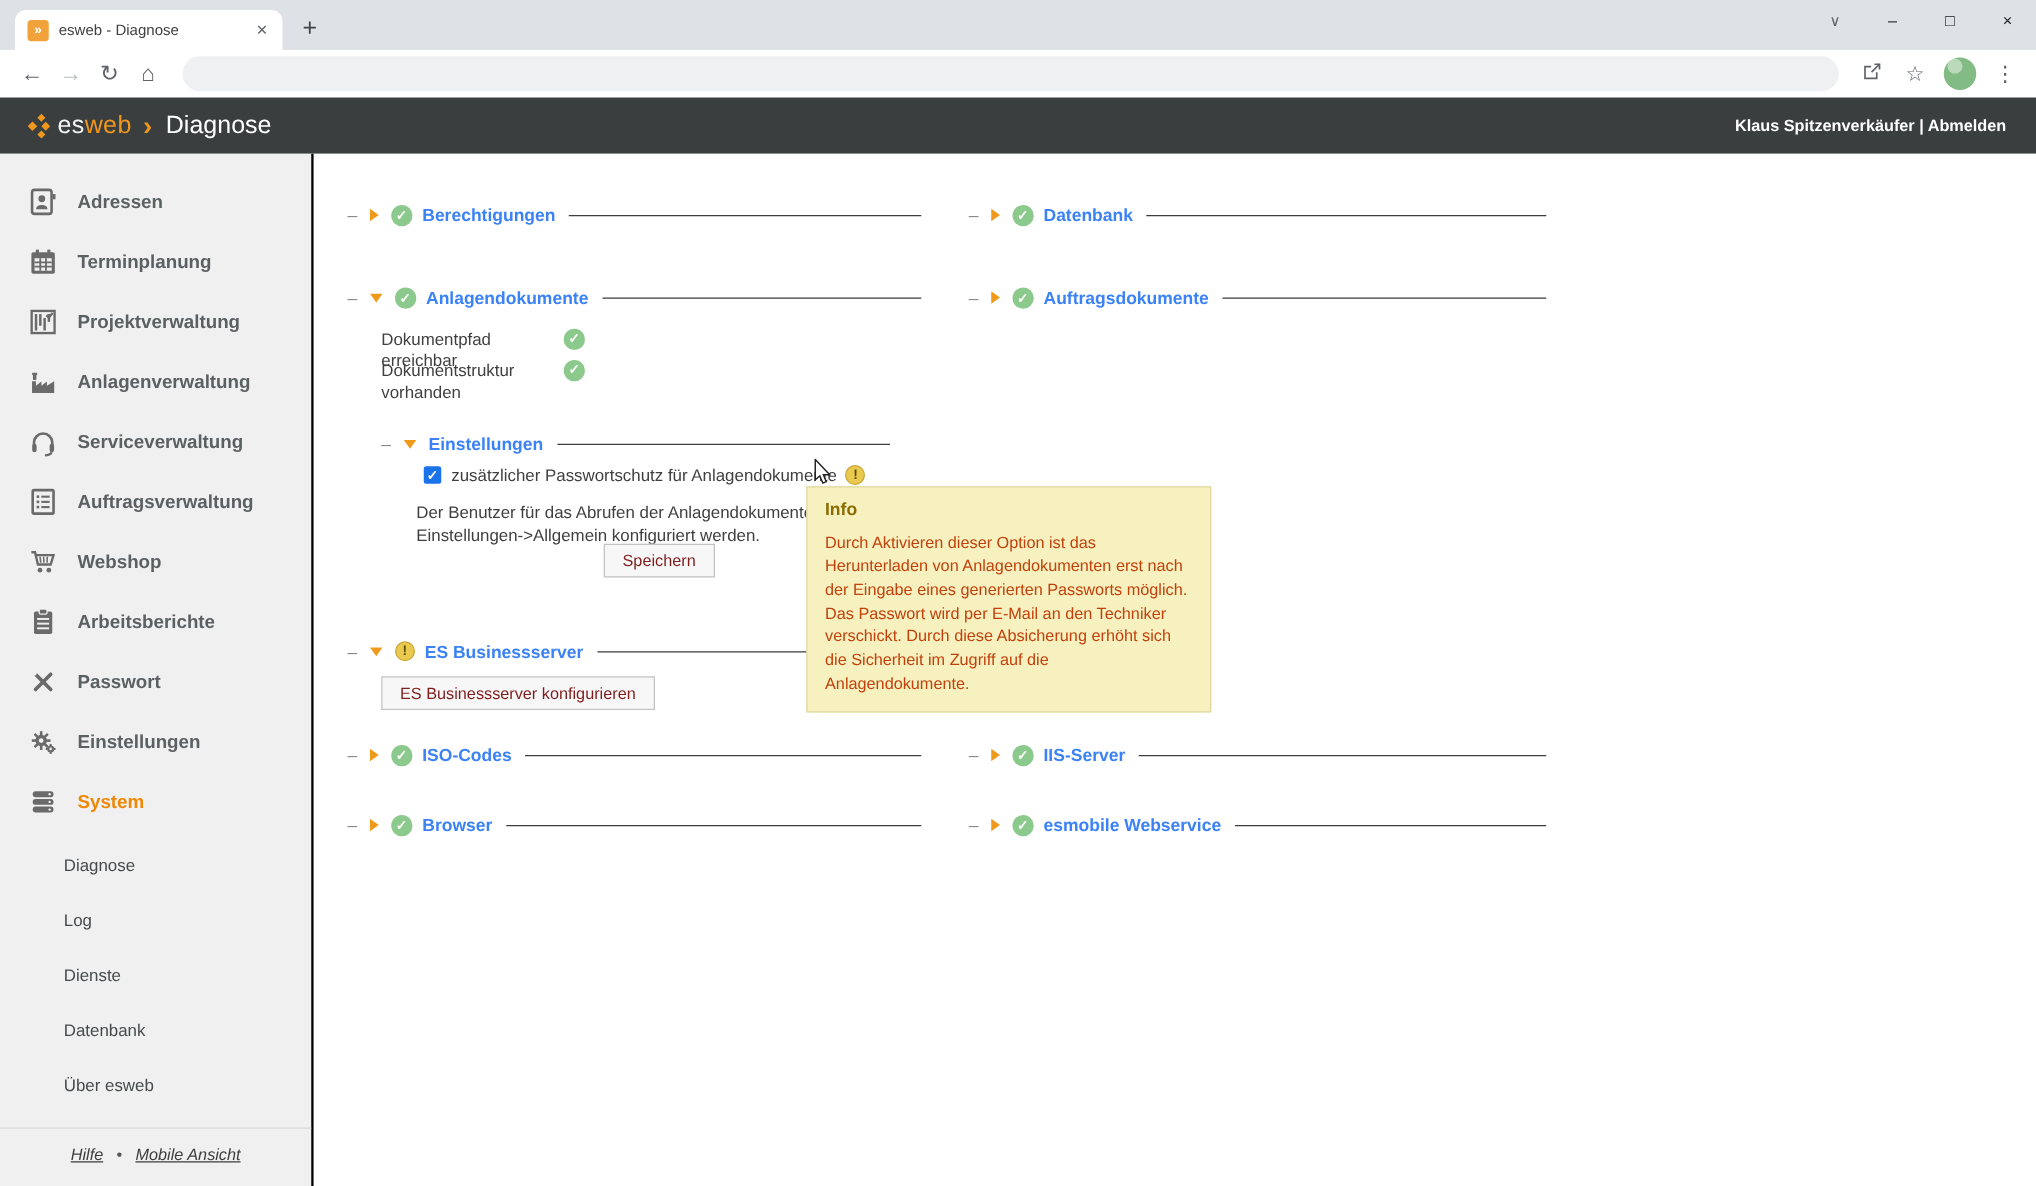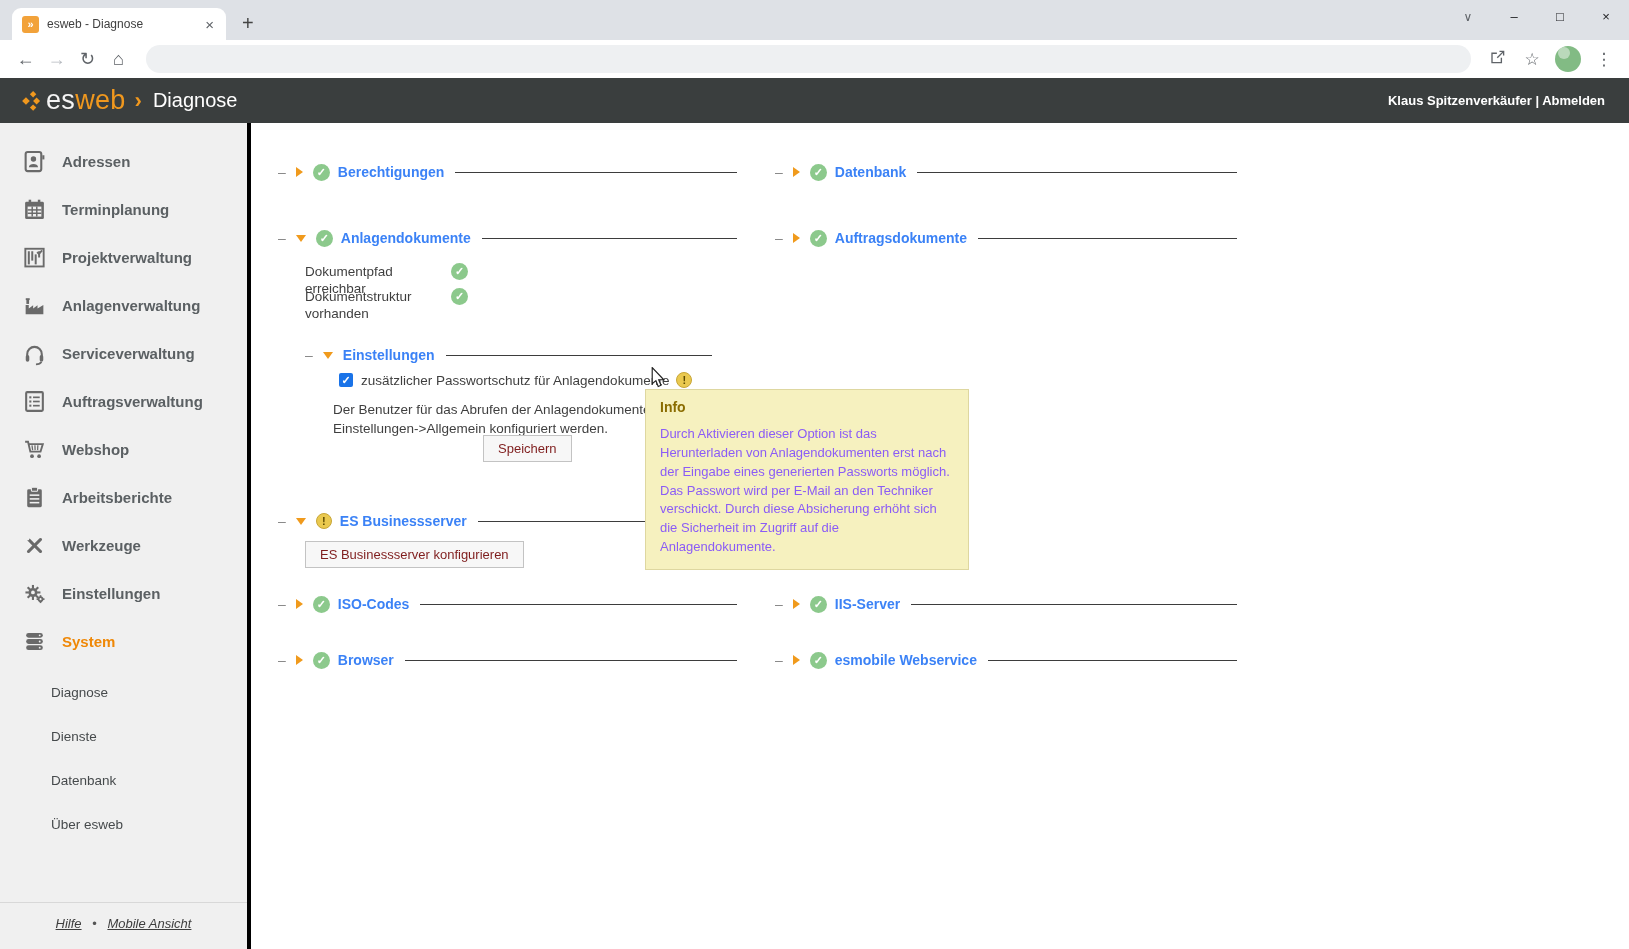--- a/index.html
+++ b/index.html
@@ -27,31 +27,31 @@
           font-size:13px; color:#202124; line-height:28px; }
   .tb-right { display:flex; align-items:center; gap:4px; }
   .tb-ic { width:30px; text-align:center; font-size:17px; color:#5f6368; cursor:pointer; }
   .avatar { width:26px; height:26px; border-radius:50%; background:#82bb84; margin:0 4px; position:relative; overflow:hidden; }
   .avatar::after { content:""; position:absolute; left:3px; top:1px; width:12px; height:12px;
                    border-radius:50%; background:rgba(255,255,255,.45); }
 
   
   .appheader { height:45px; background:#3a3e3e; display:flex; align-items:center; padding:0 24px 0 22px; }
   .logo { display:flex; align-items:center; gap:2px; }
-  .logo-text { font-size:27px; letter-spacing:.3px; }
+  .logo-text { font-size:20px; letter-spacing:.3px; }
   .logo-es { color:#f4f4f4; }
   .logo-web { color:#f0981e; }
   .crumb-sep { color:#f0981e; font-size:22px; font-weight:bold; margin:0 11px 0 9px; }
   .page-title { color:#fff; font-size:20px; }
   .hdr-user { margin-left:auto; color:#fff; font-size:13px; font-weight:bold; }
   .hdr-user a { color:#fff; }
 
   
   .sidebar { position:absolute; left:0; top:123px; width:251px; height:826px; background:#f0f0f0;
-             border-right:4px solid #000000; }
+             border-right:2px solid #000000; }
   .side-items { padding-top:14px; }
   .side-item { display:flex; align-items:center; height:48px; padding-left:21px; gap:15px; cursor:pointer; }
   .sicon { width:26px; height:26px; flex:none; display:flex; align-items:center; justify-content:center; }
   .slbl { font-size:15px; font-weight:bold; color:#5b6063; }
   .side-item.active .slbl { color:#ef8807; }
   .sub-items { position:absolute; left:0; top:548px; width:100%; }
   .sub-item { height:44px; line-height:44px; padding-left:51px; font-size:13.5px; color:#464a4c; cursor:pointer; }
   .side-div { position:absolute; left:0; top:779px; width:100%; border-top:1px solid #d8d8d8; }
   .side-footer { position:absolute; left:0; top:793px; width:100%; text-align:center; font-size:13px; color:#3d3d3d; }
   .side-footer a { color:#3d3d3d; text-decoration:underline; cursor:pointer;font-style:italic; }
@@ -83,21 +83,21 @@
            color:#5c4a00; font-size:11px; font-weight:bold; display:flex; align-items:center;
            justify-content:center; margin-left:7px; cursor:pointer; }
   .para { position:absolute; font-size:13.5px; color:#3f3f3f; line-height:19px; }
 
   .btn { position:absolute; background:#f7f7f7; border:1px solid #c3c3c3; color:#7f1d1d;
          font-size:13px; font-family:"Liberation Sans", sans-serif; padding:5px 14px; cursor:pointer; }
 
   .tooltip { position:absolute; left:394px; top:266px; width:324px; min-height:138px;
              background:#f6f1bf; border:1px solid #ded7a0; padding:9px 14px 12px 14px; z-index:5; }
   .tooltip h4 { font-size:14px; color:#8a6c00; margin-bottom:10px; }
-  .tooltip p  { font-size:13px; color:#8b5cf6; line-height:1.45; }
+  .tooltip p  { font-size:13px; color:#c2410c; line-height:1.45; }
 
   .cursor { position:absolute; left:399px; top:244px; z-index:9; }
 </style>
 </head>
 <body>
 
 <div class="screen">
 
   <div class="titlebar">
     <div class="tab">
@@ -274,21 +274,21 @@
                 <g transform="rotate(45 12 12)">
                   <rect x="10.6" y="2.4" width="2.8" height="19.2" rx="1.3"></rect>
                 </g>
                 <g transform="rotate(-45 12 12)">
                   <rect x="10.6" y="2.4" width="2.8" height="19.2" rx="1.3"></rect>
                 </g>
               </g>
               <circle cx="5" cy="5" r="2.2" fill="#f0f0f0"></circle>
             </svg>
         </span>
-        <span class="slbl">Werkzeuge</span>
+        <span class="slbl">Passwort</span>
       </div>
       <div class="side-item">
         <span class="sicon">
           <svg width="25" height="25" viewBox="0 0 24 24">
               <g fill="#6a6a6a">
                 <circle cx="10.5" cy="11" r="4.4"></circle>
                 <g>
                   <rect x="9.5" y="3.8" width="2" height="3.2"></rect>
                   <rect x="9.5" y="15" width="2" height="3.2"></rect>
                   <rect x="3.3" y="10" width="3.2" height="2"></rect>
@@ -326,20 +326,21 @@
                 <circle cx="17" cy="17.9" r="0.9"></circle>
               </g>
             </svg>
         </span>
         <span class="slbl">System</span>
       </div>
     </div>
 
     <div class="sub-items">
       <div class="sub-item">Diagnose</div>
+      <div class="sub-item">Log</div>
       <div class="sub-item">Dienste</div>
       <div class="sub-item">Datenbank</div>
       <div class="sub-item">Über esweb</div>
     </div>
 
     <div class="side-div"></div>
     <div class="side-footer">
       <a>Hilfe</a>
       <span class="dot">•</span>
       <a>Mobile Ansicht</a>

